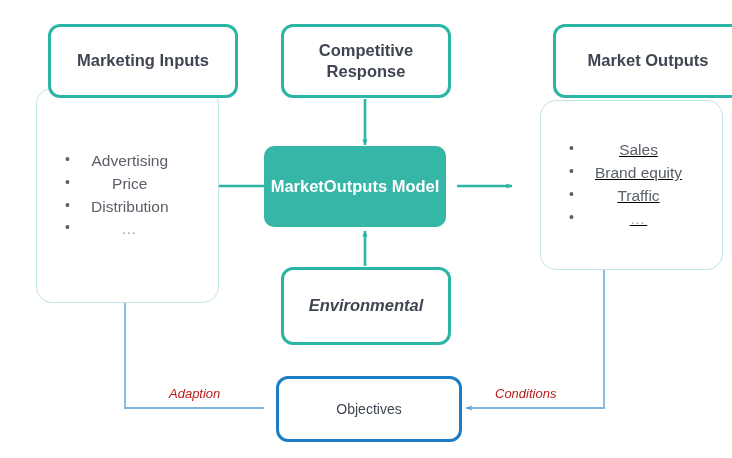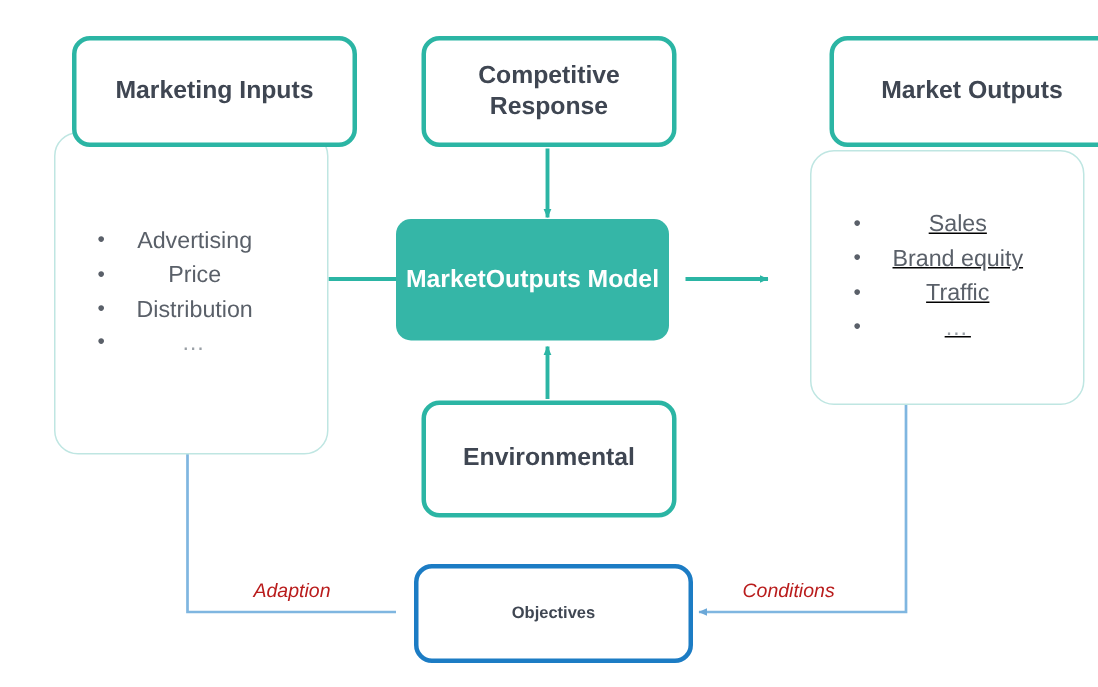--- a/index.html
+++ b/index.html
@@ -80,22 +80,22 @@
     border-radius: 10px;
     color: #ffffff;
     font-weight: bold;
     font-size: 16.5px;
     line-height: 1.3;
     z-index: 4;
   }
   .objectives-node {
     border: 3px solid #1C7CC4;
     color: #3F4652;
-    font-weight: bold;
-    font-size: 11px;
+    font-weight: normal;
+    font-size: 14px;
     z-index: 4;
   }
   .edge-label {
     position: absolute;
     font-style: italic;
     font-size: 13px;
     color: #b91c1c;
     white-space: nowrap;
     z-index: 3;
   }
@@ -157,21 +157,21 @@
 
   <div class="node header-node" style="left:513px; top:24px; width:190px; height:74px;margin-left:40px;">
     <span>Market Outputs</span>
   </div>
 
   <div class="node center-node" style="left:264px; top:146px; width:182px; height:81px; flex-direction:row;">
     <span>Market</span>
     <span>Outputs Model</span>
   </div>
 
-  <div class="node header-node" style="left:281px; top:267px; width:170px; height:78px; flex-direction:column;">
+  <div class="node header-node" style="left:281px; top:267px; width:170px; height:78px; flex-direction:column;font-style:italic;">
     <span>Environmental</span>
   </div>
 
   <div class="node objectives-node" style="left:276px; top:376px; width:186px; height:66px;">
     <span>Objectives</span>
   </div>
 
   <div class="edge-label" style="left:169px; top:386px;">Adaption</div>
 
   <div class="edge-label" style="left:495px; top:386px;">Conditions</div>

